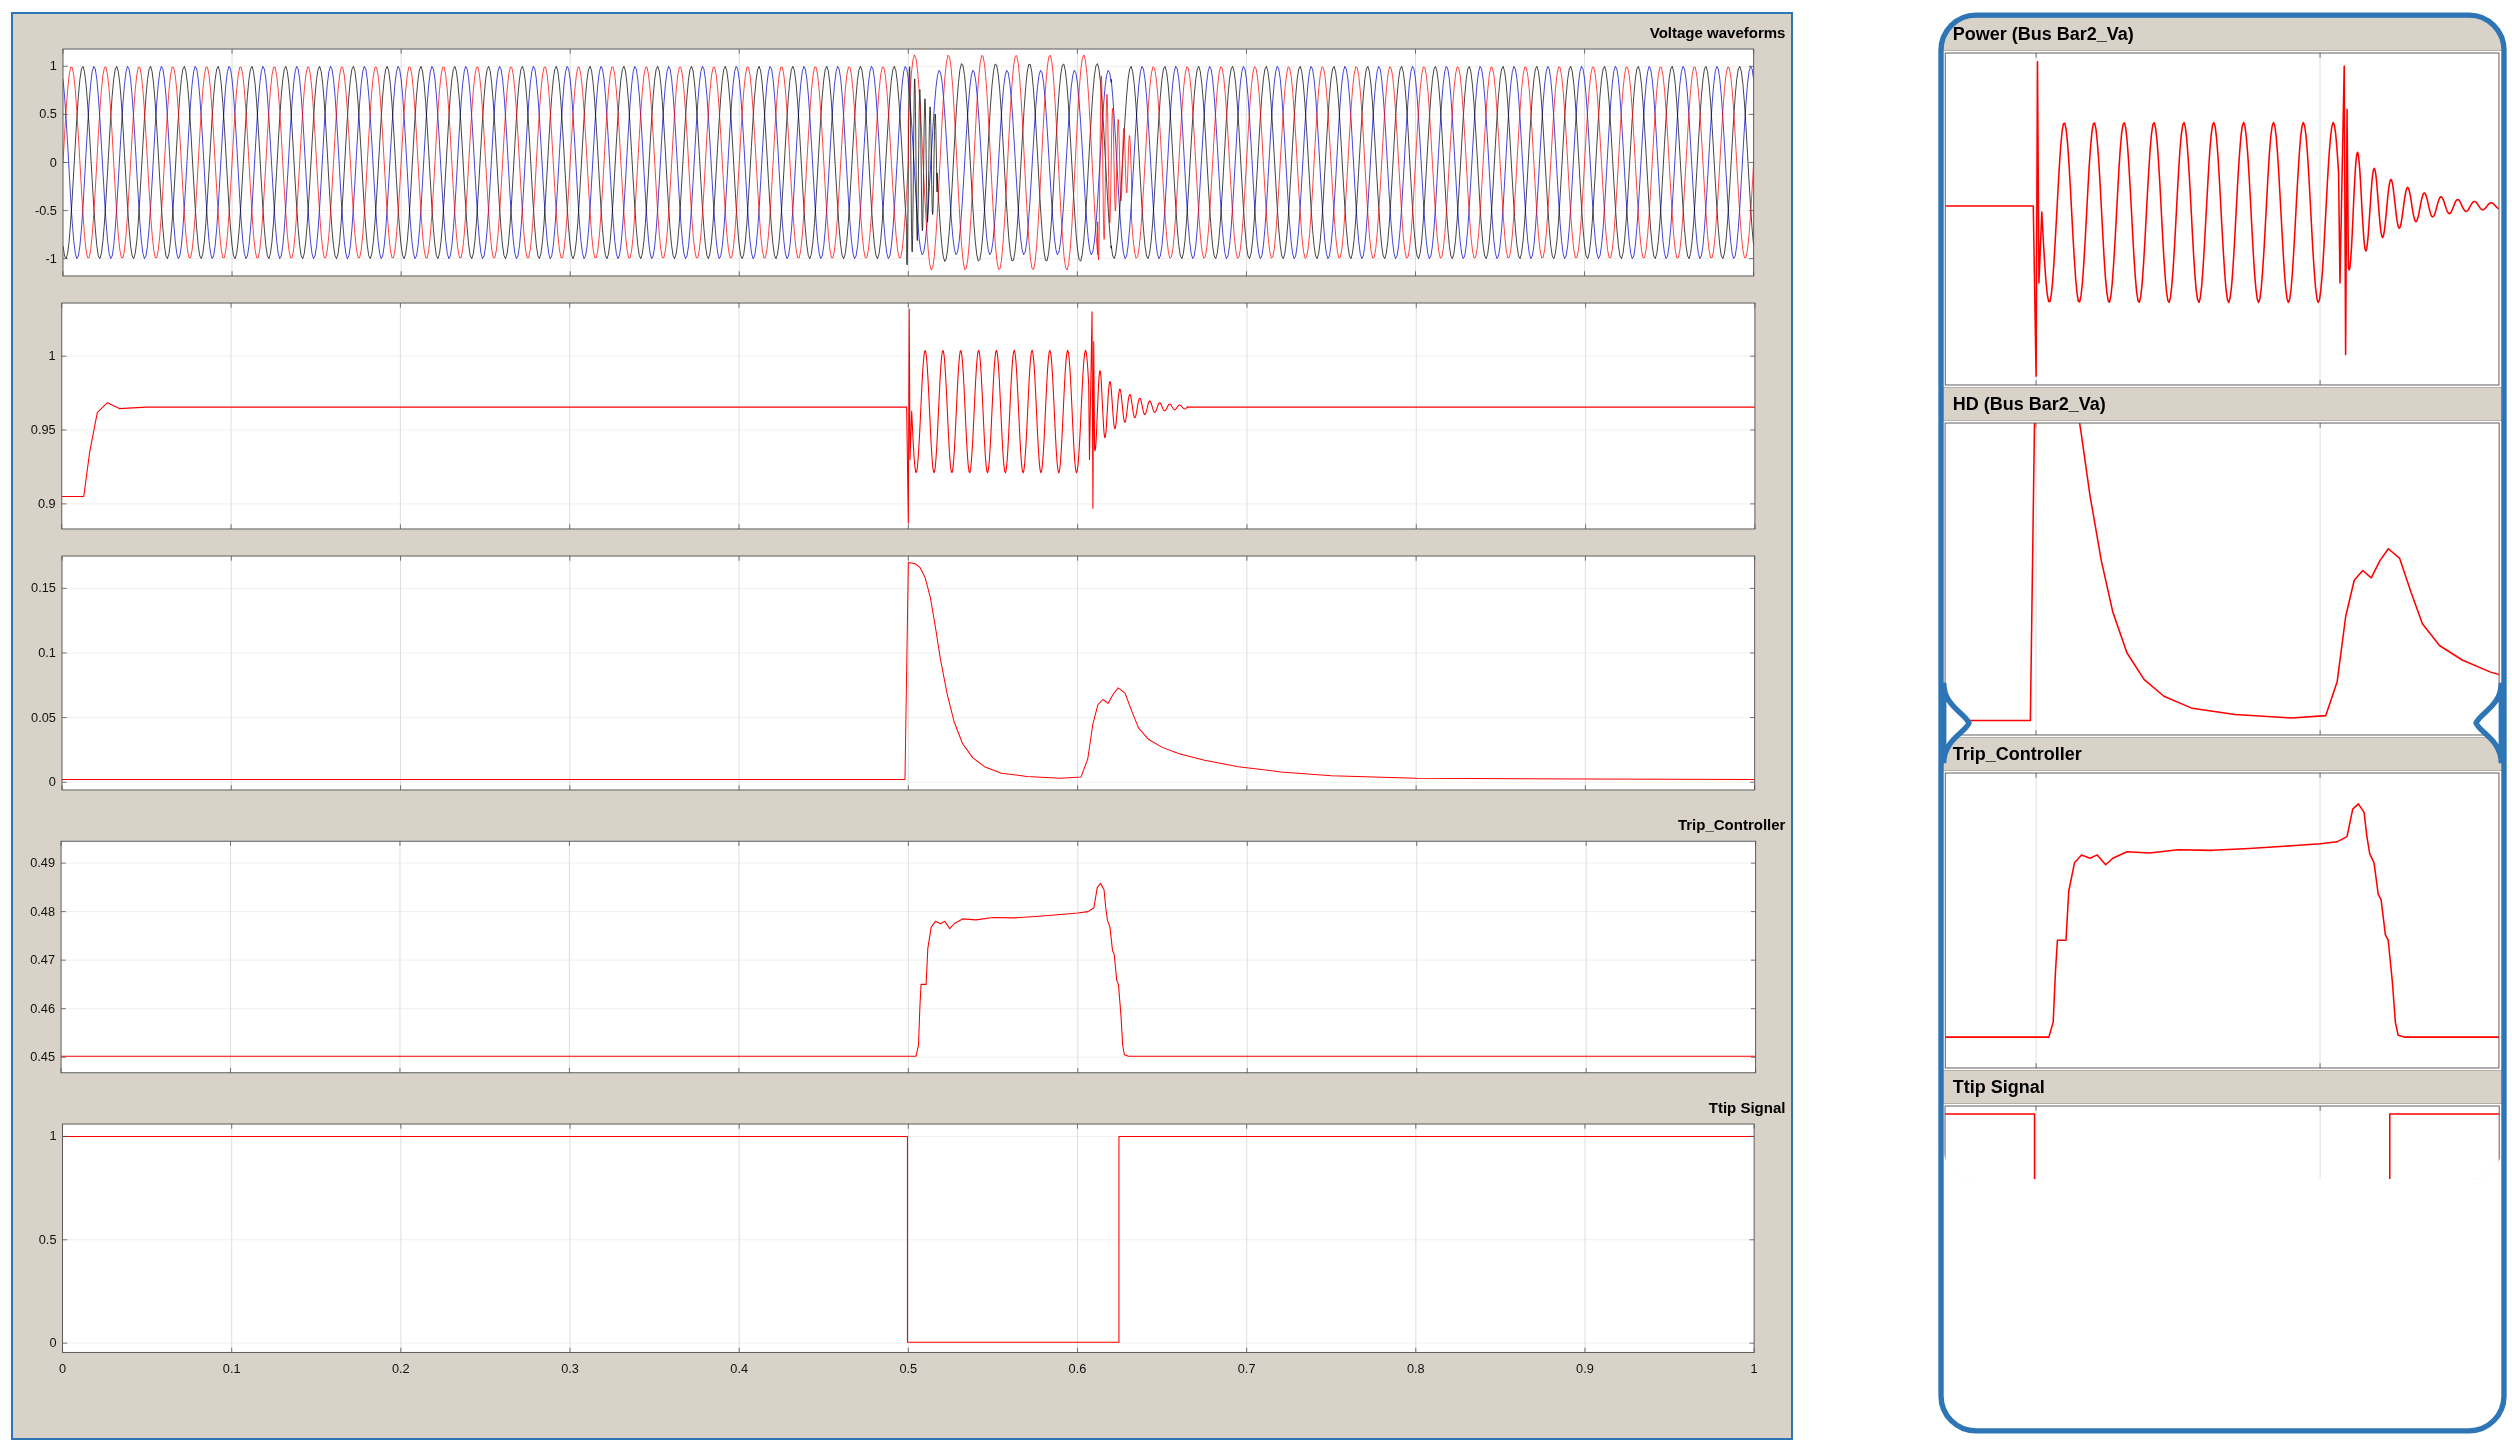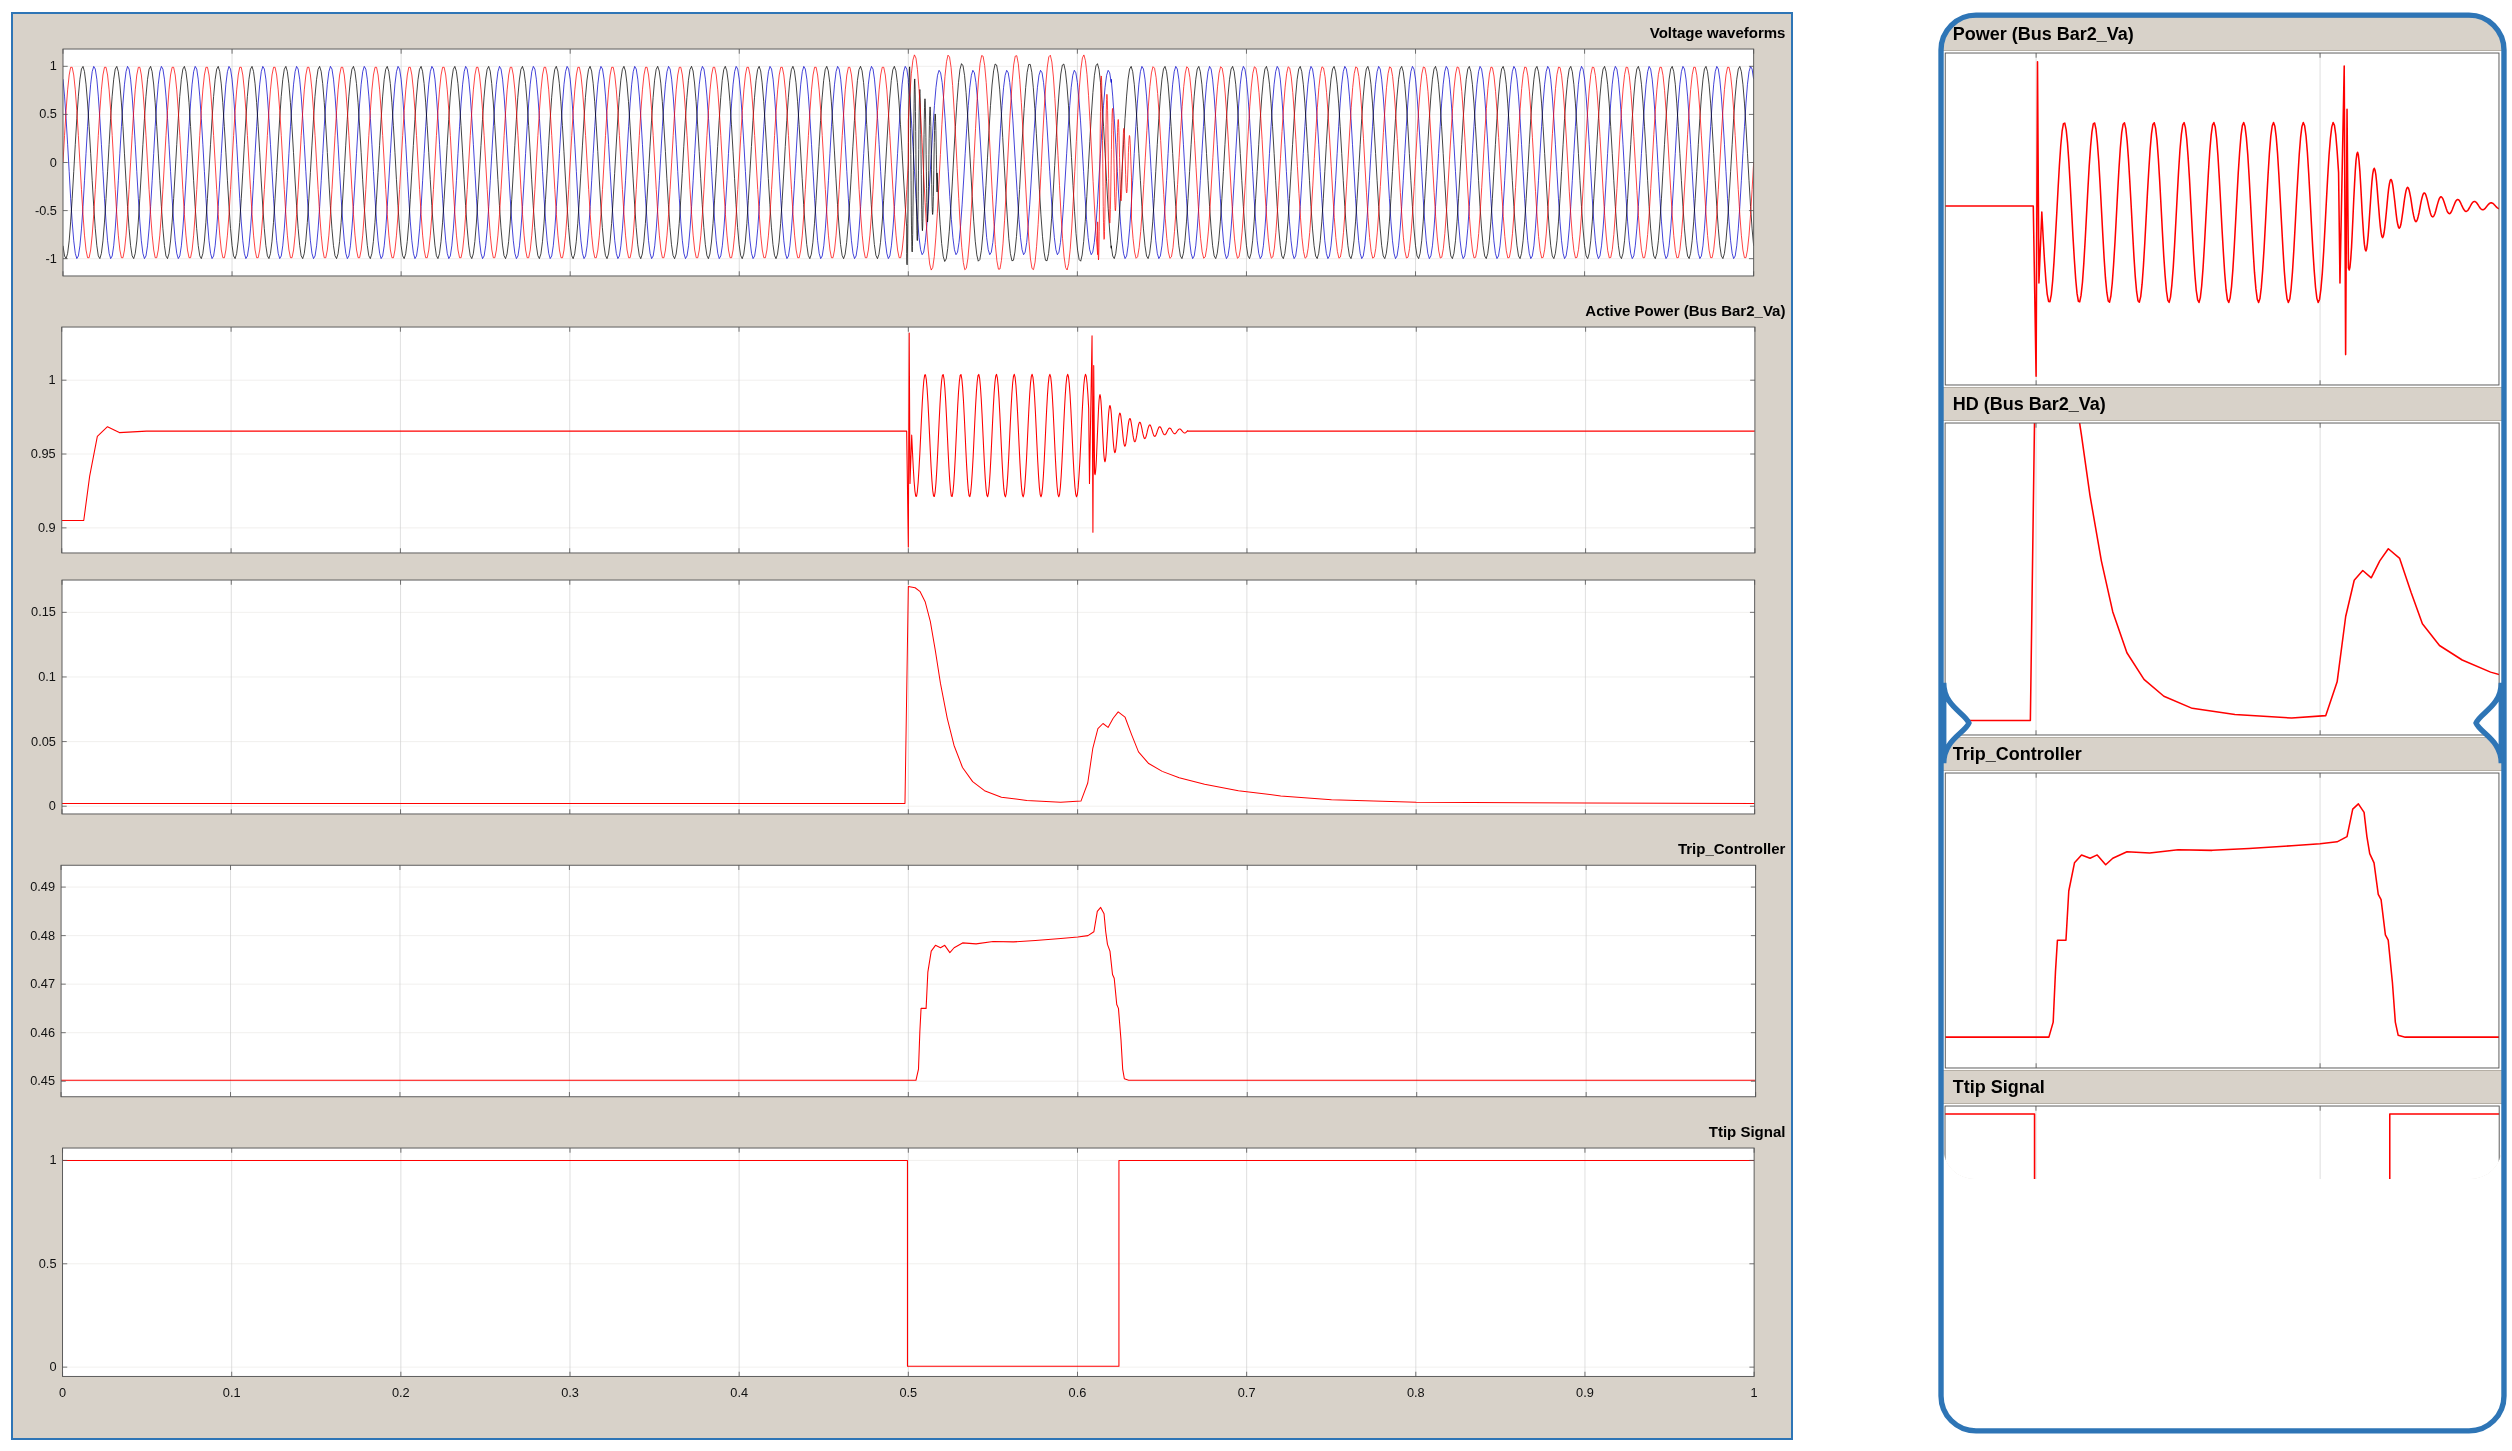--- a/index.html
+++ b/index.html
@@ -107,21 +107,20 @@
           <line x1="2582" y1="103.38983050847457" x2="2575" y2="103.38983050847457" stroke="#555555" stroke-width="1.2"></line>
           <text x="55" y="109.38983050847457" text-anchor="end" font-size="19" fill="#111">0.5</text>
           <line x1="64" y1="31.77966101694915" x2="71" y2="31.77966101694915" stroke="#555555" stroke-width="1.2"></line>
           <line x1="2582" y1="31.77966101694915" x2="2575" y2="31.77966101694915" stroke="#555555" stroke-width="1.2"></line>
           <text x="55" y="37.77966101694915" text-anchor="end" font-size="19" fill="#111">1</text>
         </svg>
       </div>
   </div>
 
   <div class="subplot">
-    <div class="sp-title">Active Power (Bus Bar2_Va)</div>
     <div class="plot-area pa-1">
         <svg class="plot" viewBox="0 0 2626 348">
           <rect x="64" y="6" width="2518" height="336" fill="#ffffff"></rect>
           <line x1="64" y1="304.66666666666663" x2="2582" y2="304.66666666666663" stroke="#eae9e6" stroke-width="1"></line>
           <line x1="64" y1="194.86274509803934" x2="2582" y2="194.86274509803934" stroke="#eae9e6" stroke-width="1"></line>
           <line x1="64" y1="85.05882352941182" x2="2582" y2="85.05882352941182" stroke="#eae9e6" stroke-width="1"></line>
           <line x1="315.8" y1="6" x2="315.8" y2="342" stroke="#cfcfcf" stroke-width="1"></line>
           <line x1="567.6" y1="6" x2="567.6" y2="342" stroke="#cfcfcf" stroke-width="1"></line>
           <line x1="819.4" y1="6" x2="819.4" y2="342" stroke="#cfcfcf" stroke-width="1"></line>
           <line x1="1071.2" y1="6" x2="1071.2" y2="342" stroke="#cfcfcf" stroke-width="1"></line>

